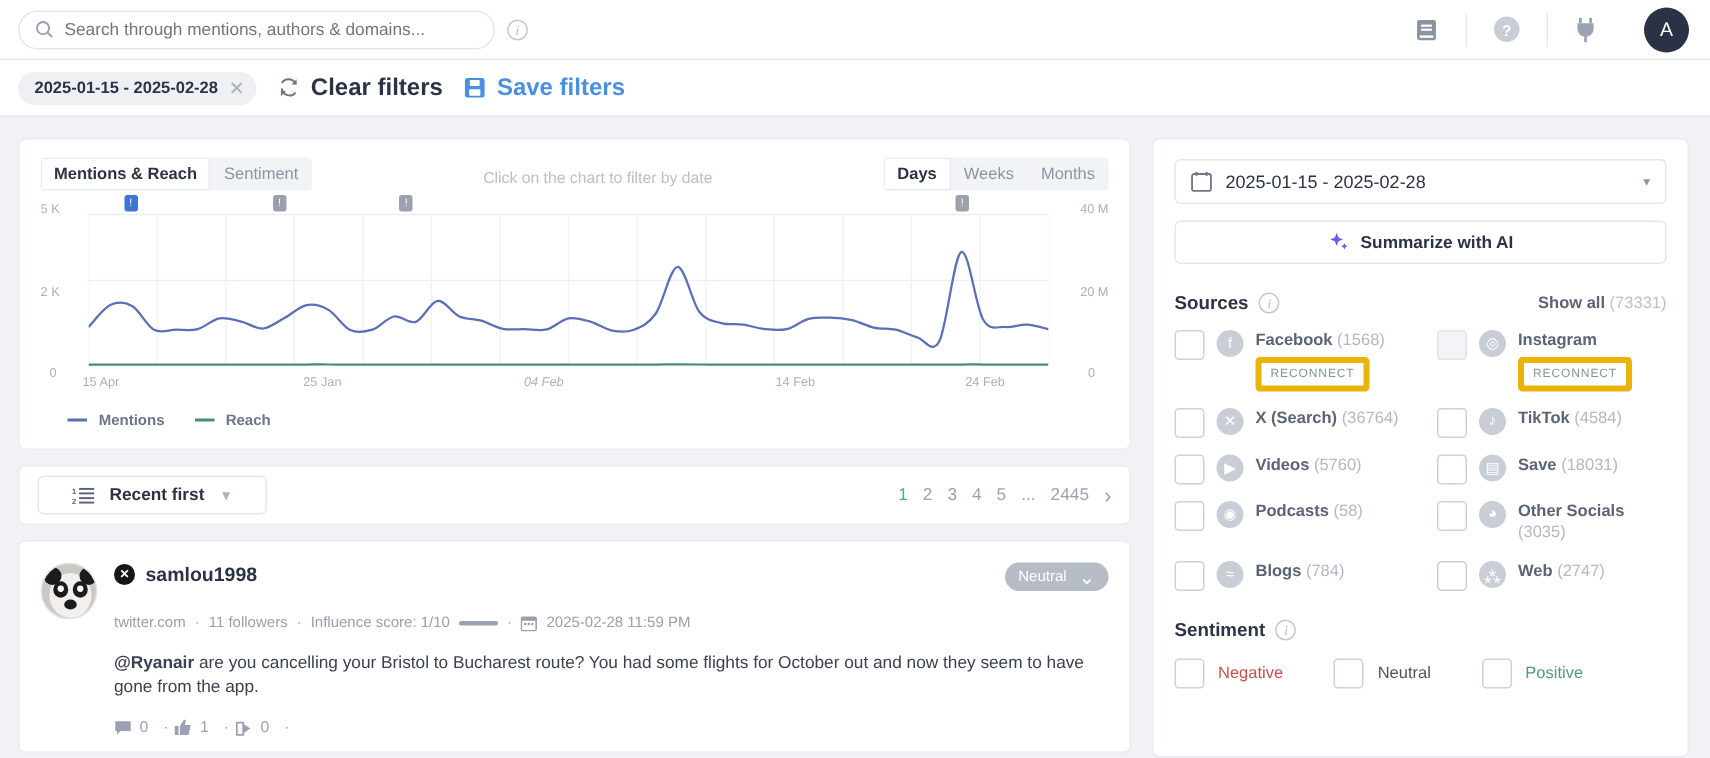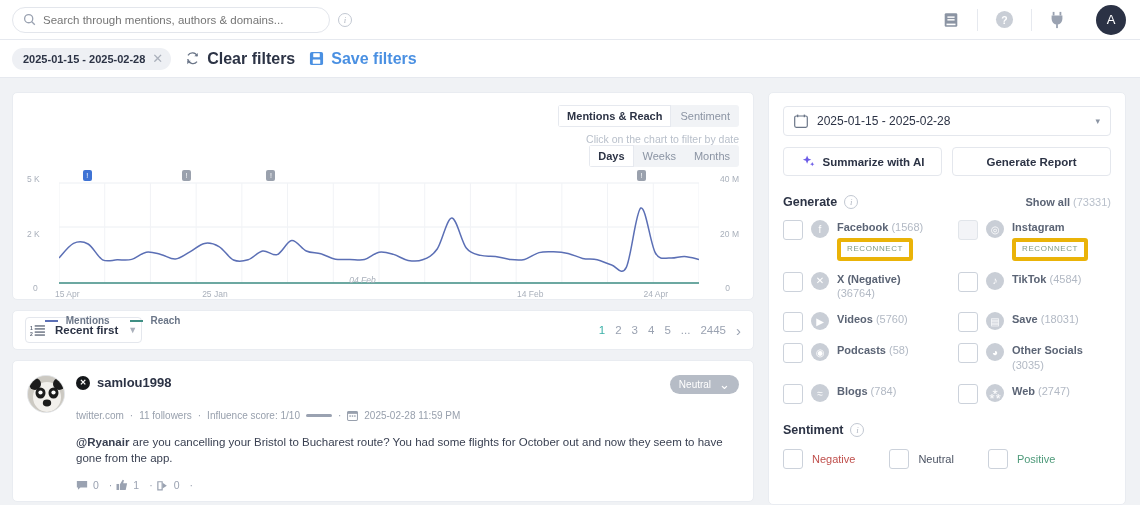--- a/index.html
+++ b/index.html
@@ -49,21 +49,21 @@
   }
   .chip .x { color: #aab0bb; font-size: 13px; font-weight: normal; cursor: pointer; }
   .fb-action { display: flex; align-items: center; gap: 7px; font-size: 16px; font-weight: bold; cursor: pointer; }
   .fb-action.blue { color: #4a90e2; }
   
   .main { display: flex; gap: 14px; padding: 14px 12px 0 12px; height: 427px; }
   .left-col { width: 742px; display: flex; flex-direction: column; gap: 10px; }
   .card { background: #fff; border-radius: 5px; border: 1px solid #e9ecf1; }
   
   .chart-card { padding: 12px 14px 8px 14px; height: 208px; position: relative; }
-  .chart-head { display: flex; align-items: flex-end; flex-direction: column; }
+  .chart-head { display: flex; align-items: center; }
   .seg {
     display: inline-flex; background: #f1f3f6; border-radius: 3px; overflow: hidden;
     font-size: 11px;
   }
   .seg > div { padding: 5px 9px; color: #8b94a3; cursor: pointer; }
   .seg > div.active { background: #fff; color: #2c3345; font-weight: bold; box-shadow: 0 0 0 1px #e6e9ef inset; }
   .chart-hint { flex: 1; text-align: center; font-size: 10.5px; color: #b9c0cb; padding-top: 6px; }
   .chart-area { position: relative; height: 120px; margin-top: 12px; }
   .axis-label { position: absolute; font-size: 8.5px; color: #a9b0bb; }
   .legend { display: flex; gap: 20px; margin-top: 16px; padding-left: 18px; font-size: 10px; }
@@ -71,21 +71,21 @@
   .legend .lab { color: #6b7688; font-weight: bold; }
   .evt {
     position: absolute; top: -9px; width: 9px; height: 11px; border-radius: 2px;
     background: #9aa1ad; color: #fff; font-size: 7px; text-align: center; line-height: 11px;
   }
   .evt.on { background: #3f73d4; }
   
   .list-toolbar { height: 40px; display: flex; align-items: center; padding: 0 12px; }
   .sortbtn {
     border: 1px solid #e4e7ed; border-radius: 4px; height: 26px; display: flex;
-    align-items: center; gap: 10px; padding: 0 4px; font-size: 11.5px; font-weight: bold; cursor: pointer;
+    align-items: center; gap: 10px; padding: 0 22px; font-size: 11.5px; font-weight: bold; cursor: pointer;
   }
   .pager { margin-left: auto; display: flex; align-items: center; gap: 10px; font-size: 11.5px; color: #9aa2b1; }
   .pager .pg { cursor: pointer; }
   .pager .pg.active { color: #3bb0a8; }
   
   .mention { padding: 14px 14px 10px 14px; }
   .m-top { display: flex; gap: 11px; }
   .m-avatar {
     width: 38px; height: 38px; border-radius: 50%; flex: none; overflow: hidden;
     background: #d8d9d4; border: 1px solid #e3e5e8;
@@ -263,23 +263,23 @@
         <div id="markers">
             <div class="evt on" style="left: 55.68px;">!</div>
             <div class="evt" style="left: 154.88px;">!</div>
             <div class="evt" style="left: 239.36px;">!</div>
             <div class="evt" style="left: 609.92px;">!</div>
           </div>
 
         <div id="xticks">
             <div class="axis-label" style="left: 28px; top: 110px;">15 Apr</div>
             <div class="axis-label" style="left: 175.126px; top: 110px;">25 Jan</div>
-            <div class="axis-label" style="left: 322.253px; top: 96px; font-style: italic;">04 Feb</div>
+            <div class="axis-label" style="left: 322.253px; top: 110px; font-style: italic;">04 Feb</div>
             <div class="axis-label" style="left: 490px; top: 110px;">14 Feb</div>
-            <div class="axis-label" style="left: 616.506px; top: 110px;">24 Apr</div>
+            <div class="axis-label" style="left: 616.506px; top: 110px;">24 Feb</div>
           </div>
       </div>
 
       <div class="legend">
         <div>
           <span class="k" id="lk0" style="background: rgb(91, 111, 181);"></span>
           <span class="lab">Mentions</span>
         </div>
         <div>
           <span class="k" id="lk1" style="background: rgb(63, 143, 132);"></span>
@@ -399,27 +399,24 @@
     </div>
 
     <div class="btn-row">
       <div class="btn">
         <svg width="15" height="15" viewBox="0 0 16 16">
           <path d="M6.5 1.5l1.3 3.2L11 6l-3.2 1.3L6.5 10.5 5.2 7.3 2 6l3.2-1.3z" fill="#6c5ce7"></path>
           <path d="M12 8.5l.7 1.6 1.6.7-1.6.7-.7 1.6-.7-1.6-1.6-.7 1.6-.7z" fill="#6c5ce7"></path>
         </svg>
         <span>Summarize with AI</span>
       </div>
-      <div class="btn">
-        <span>Generate Report</span>
-      </div>
     </div>
 
     <div class="sec-head">
-      <span class="sec-title">Generate</span>
+      <span class="sec-title">Sources</span>
       <span class="icon-circle-i">i</span>
       <span class="showall">
         <b>Show all</b>
         <span class="cnt">(73331)</span>
       </span>
     </div>
 
     <div class="src-grid" id="src-grid">
         <div class="src">
           <div class="cbox"></div>
@@ -427,21 +424,21 @@
           <div class="src-txt"><span class="src-name">Facebook</span><span class="src-cnt"> (1568)</span><br><span class="reconnect">RECONNECT</span></div>
         </div>
         <div class="src">
           <div class="cbox dim"></div>
           <div class="src-ic">◎</div>
           <div class="src-txt"><span class="src-name">Instagram</span><br><span class="reconnect">RECONNECT</span></div>
         </div>
         <div class="src">
           <div class="cbox"></div>
           <div class="src-ic">✕</div>
-          <div class="src-txt"><span class="src-name">X (Negative)</span><span class="src-cnt"> (36764)</span></div>
+          <div class="src-txt"><span class="src-name">X (Search)</span><span class="src-cnt"> (36764)</span></div>
         </div>
         <div class="src">
           <div class="cbox"></div>
           <div class="src-ic">♪</div>
           <div class="src-txt"><span class="src-name">TikTok</span><span class="src-cnt"> (4584)</span></div>
         </div>
         <div class="src">
           <div class="cbox"></div>
           <div class="src-ic">▶</div>
           <div class="src-txt"><span class="src-name">Videos</span><span class="src-cnt"> (5760)</span></div>

